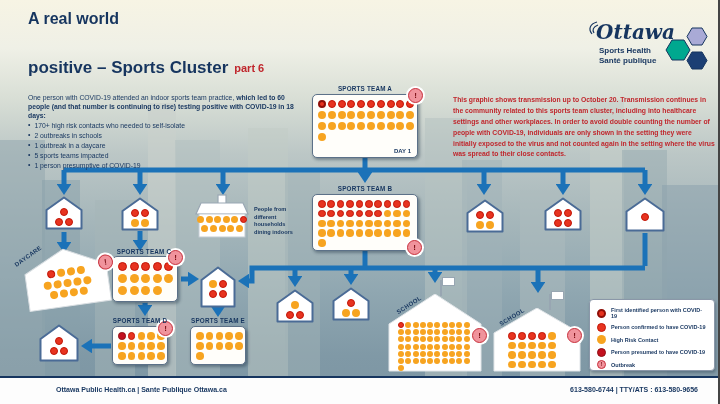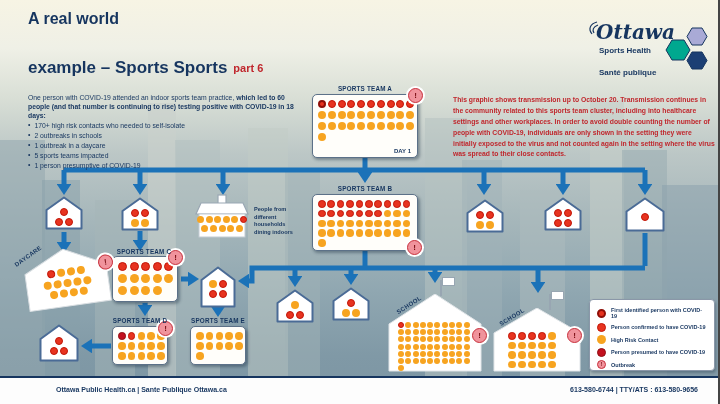--- a/index.html
+++ b/index.html
@@ -10,21 +10,21 @@
   .bldg{position:absolute;z-index:0;}
   .abs{position:absolute;}
   
   .t1{position:absolute;left:28px;top:10px;font-size:16px;font-weight:bold;color:var(--c-navy);z-index:3;}
   .t2{position:absolute;left:27px;top:26px;font-size:27px;font-weight:bold;color:var(--c-titleblue);letter-spacing:-0.5px;z-index:3;}
   .t3{position:absolute;left:28px;top:58px;font-size:17px;font-weight:bold;color:var(--c-navy);z-index:3;}
   .t3 .part{font-size:11px;color:var(--c-red);margin-left:6px;vertical-align:1px;}
   .logo{position:absolute;right:4px;top:8px;width:128px;height:66px;z-index:3;}
   .logo .oname{position:absolute;left:10px;top:12px;font-family:"DejaVu Serif","Liberation Serif",serif;font-style:italic;font-weight:bold;font-size:20px;color:var(--c-navy);}
   .logo .l1{position:absolute;left:13px;top:38px;font-size:8px;font-weight:bold;color:var(--c-navy);}
-  .logo .l2{position:absolute;left:13px;top:48px;font-size:8px;font-weight:bold;color:var(--c-navy);margin-top:12px;}
+  .logo .l2{position:absolute;left:13px;top:48px;font-size:8px;font-weight:bold;color:var(--c-navy);}
   
   .intro{position:absolute;left:28px;top:93px;width:266px;font-size:6.8px;line-height:1.33;color:var(--c-navy);z-index:3;}
   .intro b{font-weight:bold;}
   .bullets{margin-top:1px;}
   .brow{display:flex;gap:4px;margin-top:1px;}
   .brow .bd{font-size:6.8px;line-height:1.3;}
   .note{position:absolute;left:453px;top:95px;width:263px;font-size:6.8px;line-height:1.6;color:var(--c-red);font-weight:600;z-index:3;}
   
   .tlabel{position:absolute;font-size:6.3px;font-weight:bold;color:var(--c-navy);text-align:center;z-index:3;letter-spacing:0.2px;}
   .tbox{position:absolute;background:#fffefa;border:1px solid #5c7188;border-radius:5px;
@@ -101,21 +101,21 @@
   <div class="bldg" style="left:248px;top:128px;width:40px;height:252px;background:#c2cbc6;opacity:.5"></div>
   <div class="bldg" style="left:285px;top:168px;width:35px;height:212px;background:#9fb2b6;opacity:.5"></div>
   <div class="bldg" style="left:425px;top:118px;width:42px;height:262px;background:#b6c2c1;opacity:.55"></div>
   <div class="bldg" style="left:462px;top:160px;width:40px;height:220px;background:#a0b2b7;opacity:.5"></div>
   <div class="bldg" style="left:520px;top:190px;width:45px;height:190px;background:#aebcbd;opacity:.5"></div>
   <div class="bldg" style="left:590px;top:100px;width:34px;height:280px;background:#c4cdc9;opacity:.55"></div>
   <div class="bldg" style="left:622px;top:150px;width:45px;height:230px;background:#95a9b0;opacity:.5"></div>
   <div class="bldg" style="left:662px;top:185px;width:58px;height:195px;background:#89a0ab;opacity:.5"></div>
 
   <div class="t1">A real world</div>
-  <div class="t3"><span>example – Sports Sports</span><span class="part">part 6</span></div>
+  <div class="t3"><span>positive – Sports Cluster</span><span class="part">part 6</span></div>
 
   <div class="logo">
     <svg class="abs" style="left:0;top:12px" width="14" height="20" viewBox="0 0 14 20">
       <path d="M11 2 C4 4 2 9 6 14" stroke="#16355f" stroke-width="1.2" fill="none"></path>
       <path d="M12 5 C7 7 6 10 8 13" stroke="#16355f" stroke-width="1.2" fill="none"></path>
     </svg>
     <div class="oname">Ottawa</div>
     <div class="l1">Sports Health</div>
     <div class="l2">Santé publique</div>
     <svg class="abs" style="right:2px;top:16px" width="48" height="50" viewBox="0 0 48 50">

